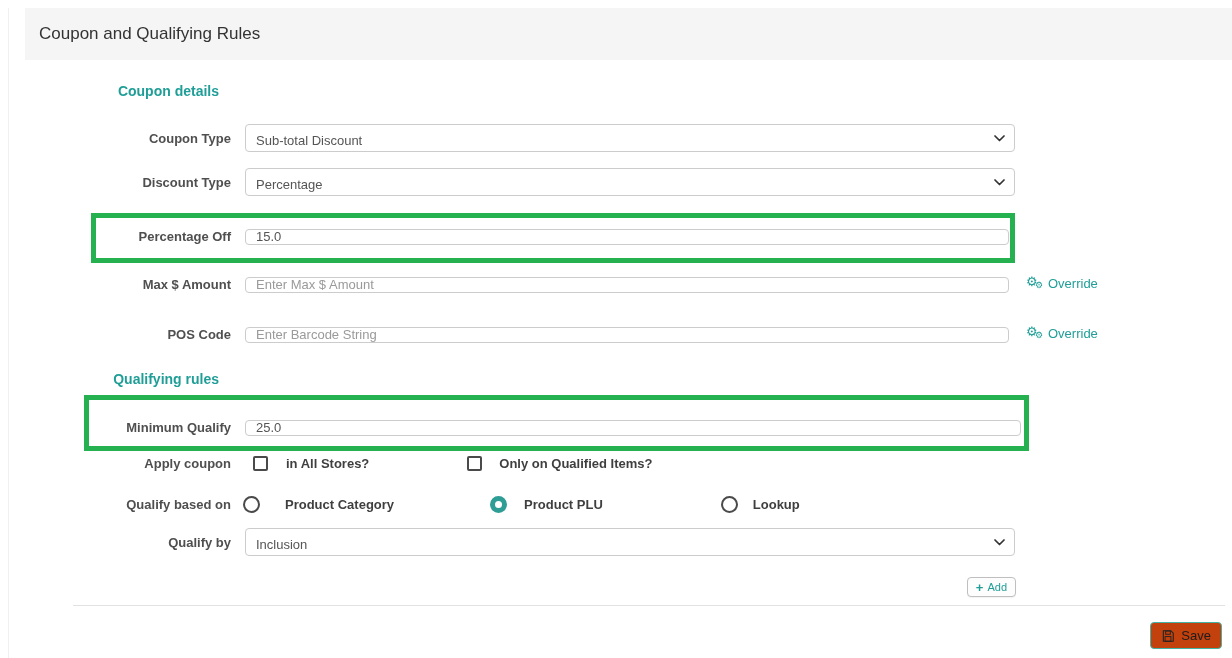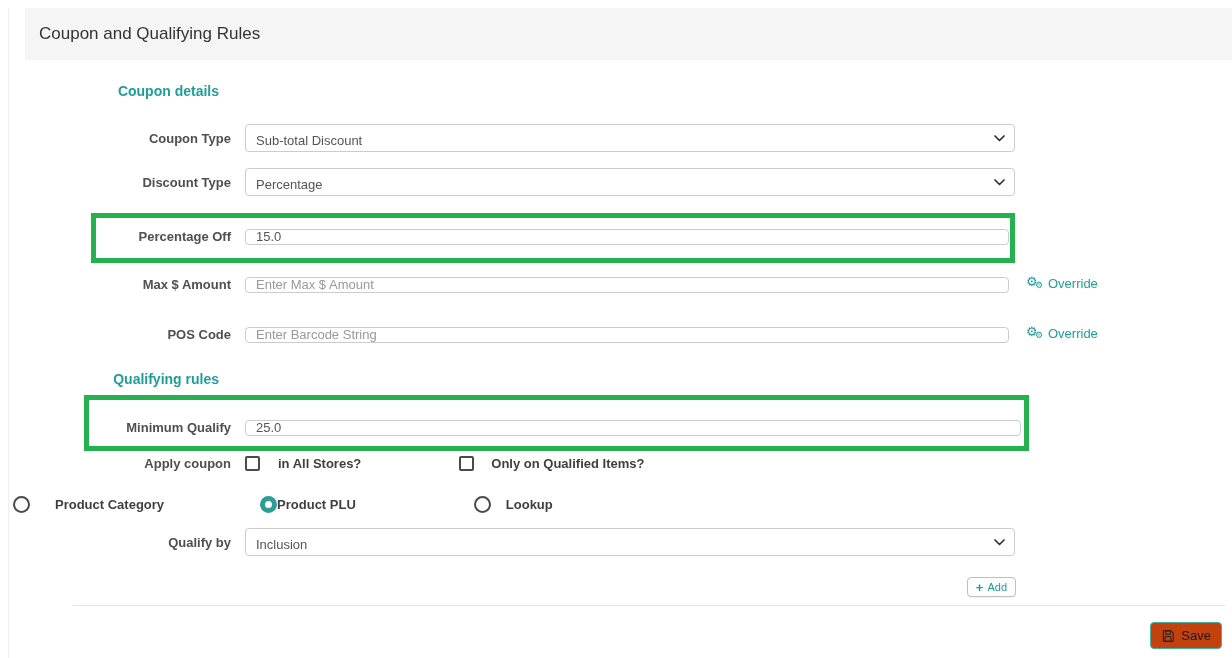--- a/index.html
+++ b/index.html
@@ -115,34 +115,35 @@
 
   <div class="row" style="top:405px;">
     <div class="lbl">Minimum Qualify</div>
     <div class="fld">
       <input class="ctl w776" type="text" value="25.0" style="">
     </div>
   </div>
 
   <div class="row" style="top:447px; height:16px;">
     <div class="lbl">Apply coupon</div>
-    <div style="display:flex; align-items:center; margin-left:6px;">
+    <div style="display:flex; align-items:center; margin-left:14px;">
       <span class="cb" style="margin-left:0;"></span>
       <span class="optlbl" style="margin-left:18px;">in All Stores?</span>
       <span class="cb" style="margin-left:98px;"></span>
       <span class="optlbl" style="margin-left:17px;">Only on Qualified Items?</span>
     </div>
   </div>
 
   <div class="row" style="top:487px; height:18px;">
+    <div class="lbl">Qualify based on</div>
     <div style="display:flex; align-items:center; margin-left:4px;">
       <span class="radio"></span>
       <span class="optlbl" style="margin-left:25px;">Product Category</span>
       <span class="radio sel" style="margin-left:96px;"></span>
-      <span class="optlbl" style="text-align:center;">Product PLU</span>
+      <span class="optlbl" style="margin-left:17px;text-align:center;">Product PLU</span>
       <span class="radio" style="margin-left:118px;"></span>
       <span class="optlbl" style="margin-left:15px;">Lookup</span>
     </div>
   </div>
 
   <div class="row" style="top:520px;">
     <div class="lbl">Qualify by</div>
     <div class="fld">
       <select class="ctl">
         <option>Inclusion</option>

